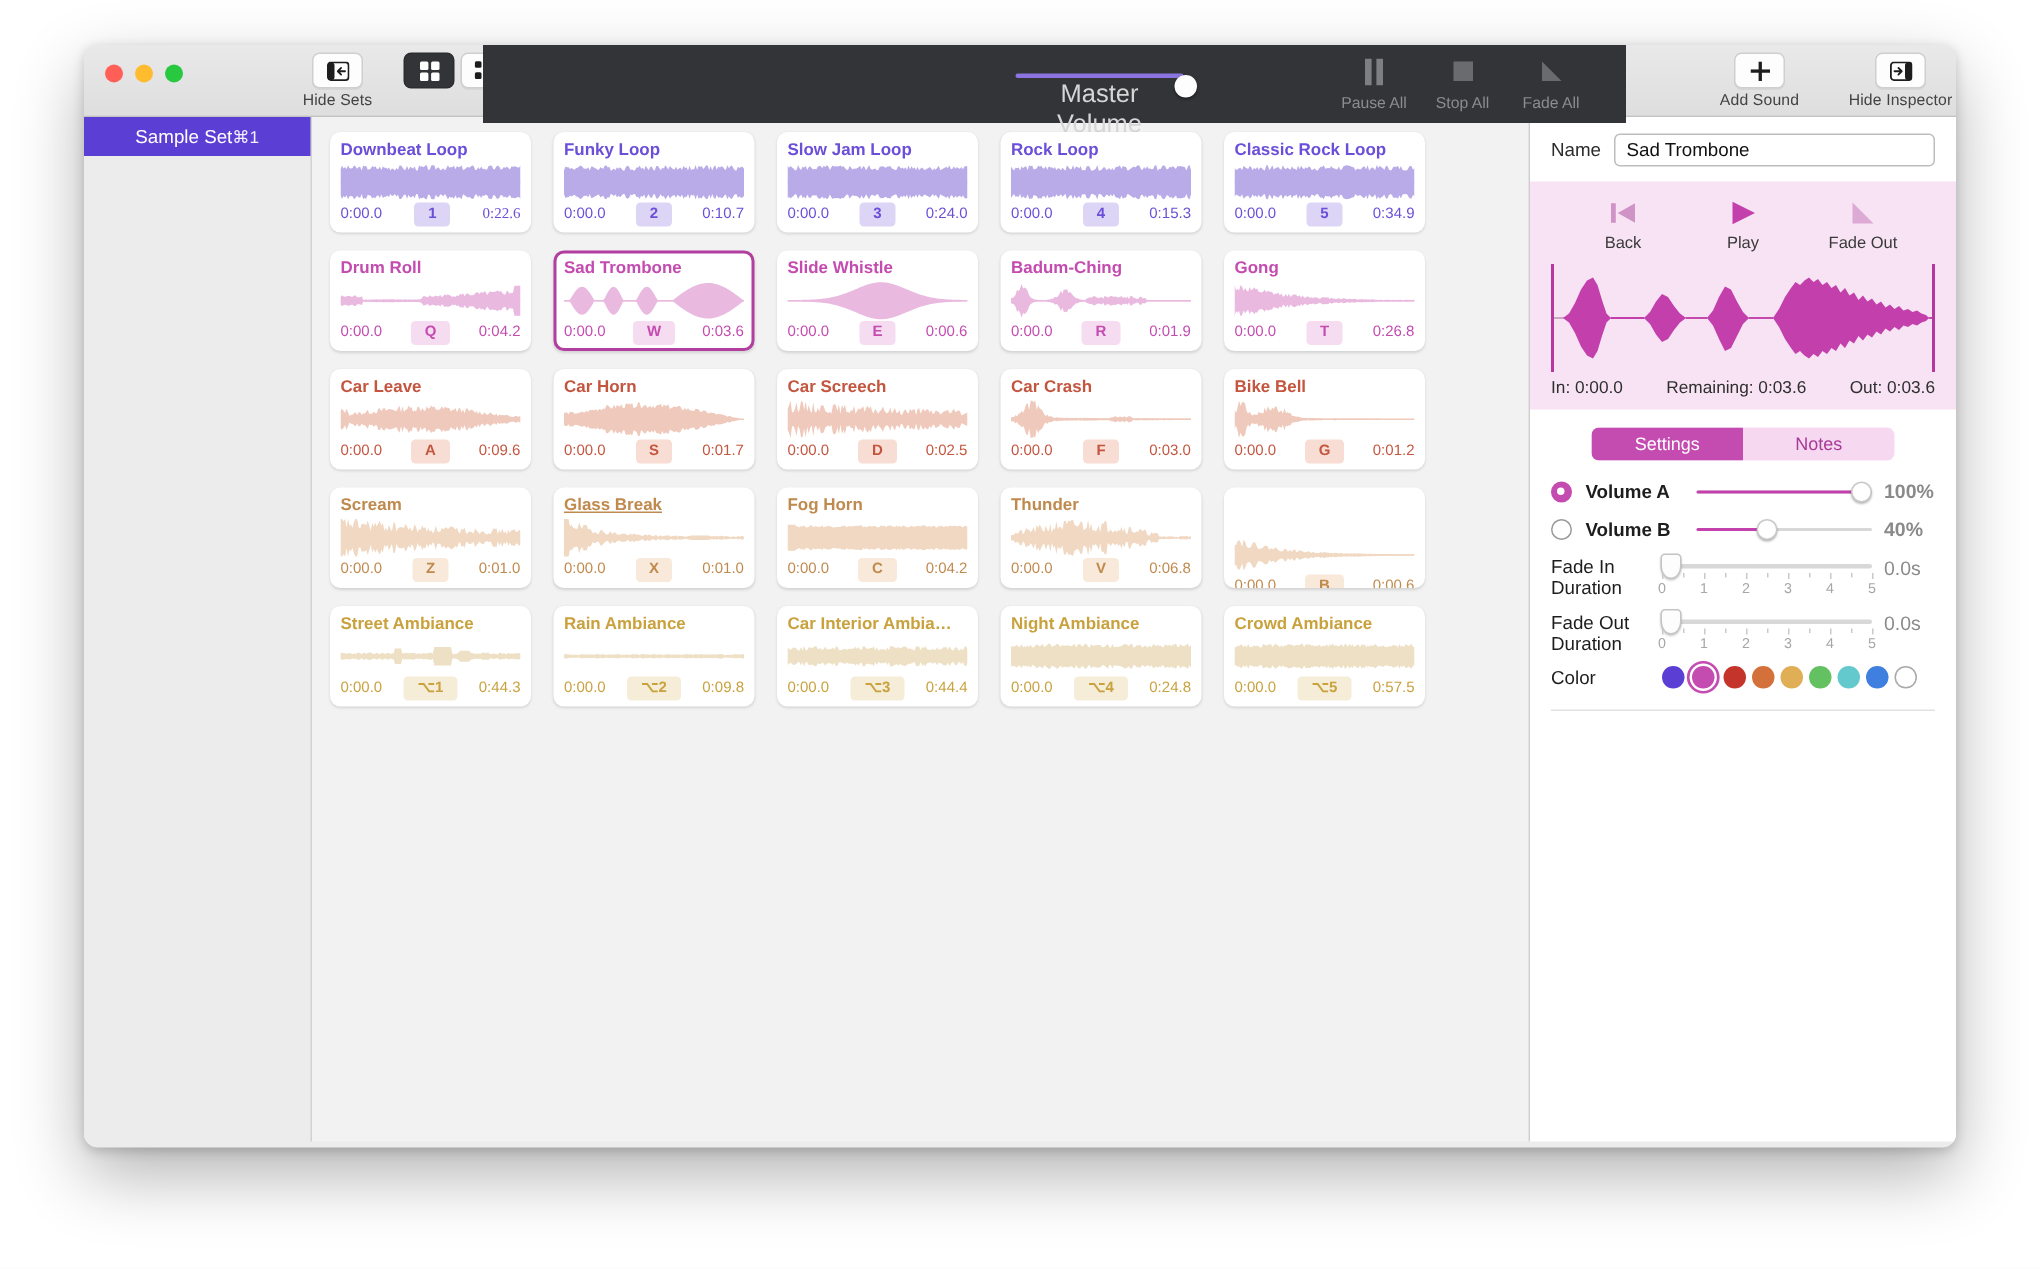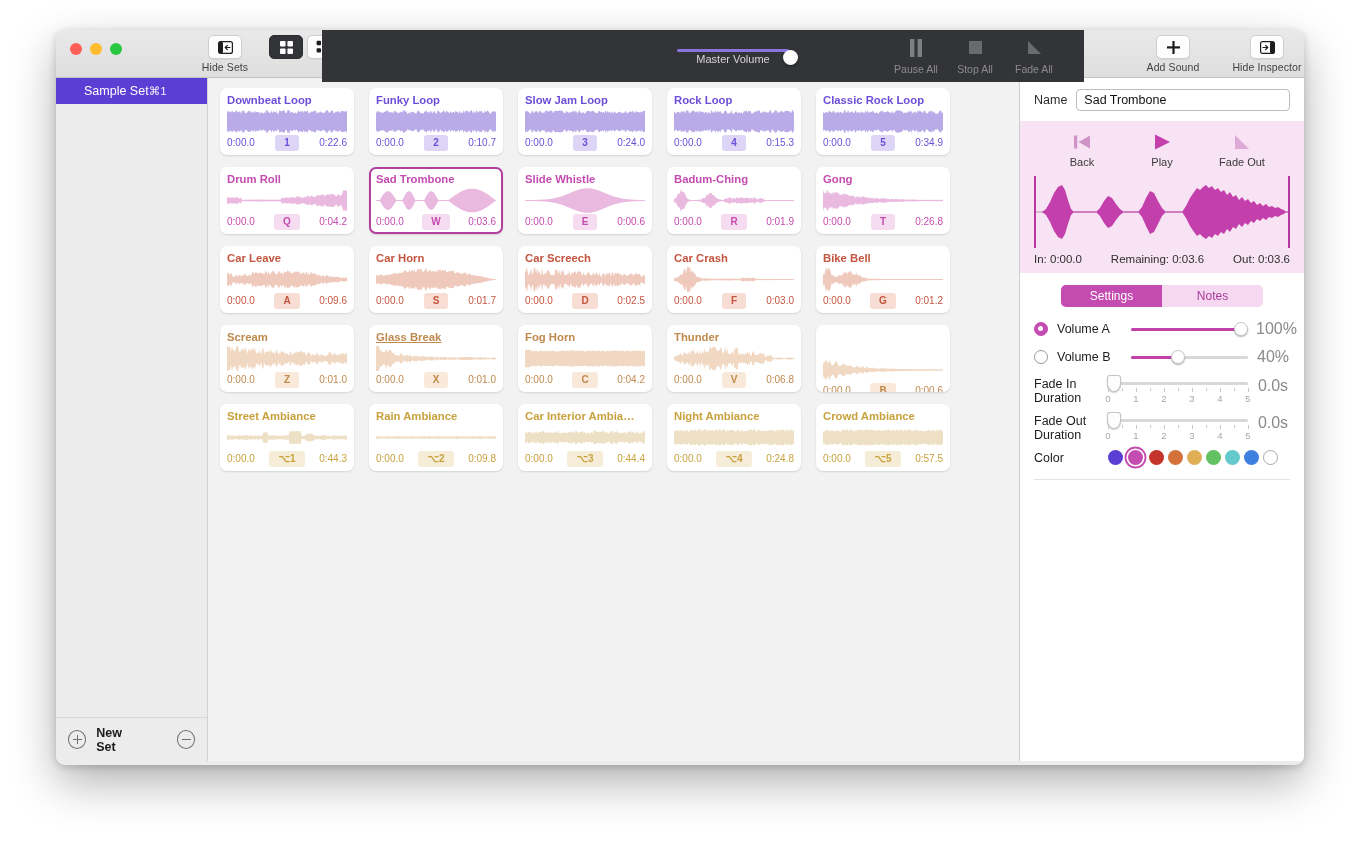--- a/index.html
+++ b/index.html
@@ -46,34 +46,34 @@
      display: flex; gap: 4px; }
   #seg-labels span { width: 34px; text-align: center; font-size: 10.5px; color: #434343; }
 
   #darkbar { position: absolute; left: 266px; top: 0; right: 220px; height: 52px;
      background: #333438; }
   #master { position: absolute; left: 355px; top: 12px; width: 112px; }
   #master .track { height: 3px; background: #8c74e0; border-radius: 2px;
      position: relative; top: 7px; }
   #master .knob { position: absolute; right: -9px; top: 1px; width: 15px; height: 15px;
      border-radius: 50%; background: #fdfdfd; box-shadow: 0 1px 2px rgba(0,0,0,.5); }
-  #master .lbl { text-align: center; font-size: 11px; color: #d6d6d6; margin-top: 8px; }
+  #master .lbl { text-align: center; font-size: 17px; color: #d6d6d6; margin-top: 8px; }
 
   .dark-item { position: absolute; top: 8px; text-align: center; width: 62px; }
   .dark-glyph { height: 20px; display: flex; align-items: center; justify-content: center; }
   .dark-label { font-size: 10.5px; color: #8c8c8e; margin-top: 5px; }
 
   
   #body { display: flex; height: 683px; }
 
   
   #sidebar { width: 152px; background: #ececec; border-right: 1px solid #d2d2d2;
      display: flex; flex-direction: column; position: relative; }
   #set-list { padding-top: 0; flex: 1; }
-  .set-row { height: 26px; display: flex; align-items: center; justify-content: flex-start;
+  .set-row { height: 26px; display: flex; align-items: center; justify-content: center;
      padding: 0 28px; font-size: 12.5px; }
   .set-row.sel { background: #5b3fd4; color: #fff; }
   .set-key { font-size: 11.5px; opacity: .92; }
   #side-foot { height: 44px; border-top: 1px solid #d8d8d8; display: flex;
      align-items: center; padding: 0 12px; gap: 10px; background: #ececec; }
   .circ-btn { width: 19px; height: 19px; border-radius: 50%; border: 1.3px solid #6f6f6f;
      position: relative; }
   .circ-btn::before, .circ-btn::after { content: ""; position: absolute; background: #6f6f6f; }
   .circ-btn.plus::before { left: 4px; top: 8px; width: 9px; height: 1.4px; }
   .circ-btn.plus::after { left: 8px; top: 4px; width: 1.4px; height: 9px; }
@@ -113,35 +113,35 @@
   #big-wave svg { width: 100%; height: 100%; display: block; }
   .edge { position: absolute; top: 0; bottom: 0; width: 1.6px; background: #b6389f; }
   #times { display: flex; justify-content: space-between; font-size: 11.5px;
      color: #2f2f2f; margin-top: 5px; }
   #settings-pane { padding: 12px 14px 0; flex: 1; }
   #tabs { display: flex; width: 202px; margin: 0 auto 13px; border-radius: 5px;
      overflow: hidden; background: #f6d9f1; }
   .tab { flex: 1; text-align: center; font-size: 12px; padding: 4px 0; color: #a83a98; }
   .tab.active { background: #c44bb0; color: #fff; }
 
-  .row { display: flex; align-items: center; margin-bottom: 10px; }
+  .row { display: flex; align-items: center; margin-bottom: 10px; font-weight: bold; }
   .radio { width: 14px; height: 14px; border-radius: 50%; border: 1.4px solid #9a9a9a;
      margin-right: 9px; flex: none; position: relative; background: #fff; }
   .radio.on { border-color: #c44bb0; background: #c44bb0; }
   .radio.on::after { content: ""; position: absolute; left: 3.2px; top: 3.2px;
      width: 5.2px; height: 5.2px; border-radius: 50%; background: #fff; }
   .row-lbl { font-size: 12.5px; color: #1d1d1d; width: 74px; flex: none; }
   .vslider { position: relative; flex: 1; height: 14px; margin-right: 8px; }
   .vslider .bg { position: absolute; left: 0; right: 0; top: 6px; height: 2.6px;
      background: #d8d8d8; border-radius: 2px; }
   .vslider .fill { position: absolute; left: 0; top: 6px; height: 2.6px;
      background: #c341ac; border-radius: 2px; }
   .vslider .knob { position: absolute; top: 0; width: 14px; height: 14px; border-radius: 50%;
      background: #fff; border: 1px solid #c9c9c9; box-shadow: 0 1px 1.5px rgba(0,0,0,.3); }
-  .val { font-size: 16px; color: #8a8a8a; width: 34px; text-align: center; flex: none; }
+  .val { font-size: 13px; color: #8a8a8a; width: 34px; text-align: left; flex: none; }
 
   .frow { display: flex; align-items: flex-start; margin-bottom: 7px; }
   .frow .row-lbl { line-height: 14px; padding-top: 1px; }
   .fslider { flex: 1; position: relative; height: 30px; margin-right: 8px; }
   .fslider .bg { position: absolute; left: 0; right: 0; top: 6px; height: 2.6px;
      background: #d8d8d8; border-radius: 2px; }
   .fpin { position: absolute; left: -1px; top: -1px; width: 14px; height: 17px;
      background: #fdfdfd; border: 1px solid #c4c4c4; border-radius: 3px 3px 50% 50%;
      box-shadow: 0 1px 1.5px rgba(0,0,0,.22); }
   .ticks { position: absolute; left: 0; right: 0; top: 12px; height: 18px; }
@@ -276,41 +276,36 @@
 
     <div id="body">
 
       <div id="sidebar">
         <div id="set-list">
             <div class="set-row sel">
               <span>Sample Set</span>
               <span class="set-key">⌘1</span>
             </div>
           </div>
-        <div id="side-foot">
-          <div class="circ-btn plus"></div>
-          <div id="newset-label">New Set</div>
-          <div class="circ-btn minus" style="margin-left:24px"></div>
-        </div>
       </div>
 
       <div id="grid-area">
         <div id="tiles">
             <div class="tile">
               <div class="tile-title" style="color: rgb(107, 79, 216);">Downbeat Loop</div>
               <div class="tile-wave">
                 <svg viewBox="0 0 120 26" preserveAspectRatio="none">
                   <rect x="0" y="12.6" width="120" height="0.8" fill="#b9abe8"></rect>
                   <path d="M0.00,4.78L1.01,2.20L2.02,4.18L3.03,3.19L4.03,4.65L5.04,2.10L6.05,4.01L7.06,4.20L8.07,3.82L9.08,2.14L10.08,2.97L11.09,4.26L12.10,3.28L13.11,3.04L14.12,5.50L15.13,2.32L16.13,2.92L17.14,2.45L18.15,4.98L19.16,4.71L20.17,4.41L21.18,2.54L22.18,3.31L23.19,2.68L24.20,4.31L25.21,4.42L26.22,2.95L27.23,5.19L28.24,2.93L29.24,3.74L30.25,3.68L31.26,4.56L32.27,3.53L33.28,5.47L34.29,4.19L35.29,4.43L36.30,5.47L37.31,3.93L38.32,4.94L39.33,2.19L40.34,2.28L41.34,3.56L42.35,4.91L43.36,4.93L44.37,2.38L45.38,4.94L46.39,3.20L47.39,3.52L48.40,4.37L49.41,2.77L50.42,5.46L51.43,5.32L52.44,2.15L53.45,3.11L54.45,2.67L55.46,3.44L56.47,2.17L57.48,2.13L58.49,5.14L59.50,4.74L60.50,2.21L61.51,2.15L62.52,2.12L63.53,4.98L64.54,3.76L65.55,3.60L66.55,5.37L67.56,4.89L68.57,4.09L69.58,5.47L70.59,4.02L71.60,2.09L72.61,3.77L73.61,3.26L74.62,3.30L75.63,2.38L76.64,4.71L77.65,2.62L78.66,3.40L79.66,3.26L80.67,2.15L81.68,5.33L82.69,4.63L83.70,3.98L84.71,3.07L85.71,3.70L86.72,3.02L87.73,2.31L88.74,2.58L89.75,4.98L90.76,5.17L91.76,3.37L92.77,4.73L93.78,2.93L94.79,4.57L95.80,4.40L96.81,4.90L97.82,4.68L98.82,2.48L99.83,2.38L100.84,2.19L101.85,4.66L102.86,4.67L103.87,2.82L104.87,2.26L105.88,3.06L106.89,5.05L107.90,4.56L108.91,3.27L109.92,3.79L110.92,2.87L111.93,3.78L112.94,4.74L113.95,2.88L114.96,3.10L115.97,2.79L116.97,3.11L117.98,3.33L118.99,3.66L120.00,2.04L120.00,23.96L118.99,22.34L117.98,22.67L116.97,22.89L115.97,23.21L114.96,22.90L113.95,23.12L112.94,21.26L111.93,22.22L110.92,23.13L109.92,22.21L108.91,22.73L107.90,21.44L106.89,20.95L105.88,22.94L104.87,23.74L103.87,23.18L102.86,21.33L101.85,21.34L100.84,23.81L99.83,23.62L98.82,23.52L97.82,21.32L96.81,21.10L95.80,21.60L94.79,21.43L93.78,23.07L92.77,21.27L91.76,22.63L90.76,20.83L89.75,21.02L88.74,23.42L87.73,23.69L86.72,22.98L85.71,22.30L84.71,22.93L83.70,22.02L82.69,21.37L81.68,20.67L80.67,23.85L79.66,22.74L78.66,22.60L77.65,23.38L76.64,21.29L75.63,23.62L74.62,22.70L73.61,22.74L72.61,22.23L71.60,23.91L70.59,21.98L69.58,20.53L68.57,21.91L67.56,21.11L66.55,20.63L65.55,22.40L64.54,22.24L63.53,21.02L62.52,23.88L61.51,23.85L60.50,23.79L59.50,21.26L58.49,20.86L57.48,23.87L56.47,23.83L55.46,22.56L54.45,23.33L53.45,22.89L52.44,23.85L51.43,20.68L50.42,20.54L49.41,23.23L48.40,21.63L47.39,22.48L46.39,22.80L45.38,21.06L44.37,23.62L43.36,21.07L42.35,21.09L41.34,22.44L40.34,23.72L39.33,23.81L38.32,21.06L37.31,22.07L36.30,20.53L35.29,21.57L34.29,21.81L33.28,20.53L32.27,22.47L31.26,21.44L30.25,22.32L29.24,22.26L28.24,23.07L27.23,20.81L26.22,23.05L25.21,21.58L24.20,21.69L23.19,23.32L22.18,22.69L21.18,23.46L20.17,21.59L19.16,21.29L18.15,21.02L17.14,23.55L16.13,23.08L15.13,23.68L14.12,20.50L13.11,22.96L12.10,22.72L11.09,21.74L10.08,23.03L9.08,23.86L8.07,22.18L7.06,21.80L6.05,21.99L5.04,23.90L4.03,21.35L3.03,22.81L2.02,21.82L1.01,23.80L0.00,21.22Z" fill="#b9abe8"></path>
                 </svg>
               </div>
               <div class="tile-foot">
                 <span style="color: rgb(107, 79, 216);">0:00.0</span>
                 <span class="tile-key" style="color: rgb(107, 79, 216); background: rgb(221, 213, 245);">1</span>
-                <span style="color: rgb(107, 79, 216);">0:22.6</span>
+                <span style="color: rgb(107, 79, 216); font-family: Liberation Serif, serif;">0:22.6</span>
               </div>
             </div>
             <div class="tile">
               <div class="tile-title" style="color: rgb(107, 79, 216);">Funky Loop</div>
               <div class="tile-wave">
                 <svg viewBox="0 0 120 26" preserveAspectRatio="none">
                   <rect x="0" y="12.6" width="120" height="0.8" fill="#b9abe8"></rect>
                   <path d="M0.00,5.37L1.01,2.94L2.02,3.40L3.03,3.38L4.03,4.42L5.04,3.79L6.05,4.51L7.06,4.91L8.07,3.89L9.08,3.64L10.08,2.91L11.09,2.19L12.10,2.88L13.11,4.12L14.12,4.40L15.13,4.33L16.13,3.44L17.14,5.42L18.15,2.88L19.16,2.97L20.17,3.75L21.18,4.25L22.18,4.80L23.19,5.09L24.20,3.32L25.21,3.84L26.22,4.33L27.23,2.20L28.24,2.20L29.24,3.59L30.25,2.99L31.26,5.55L32.27,4.95L33.28,4.19L34.29,5.22L35.29,3.32L36.30,4.30L37.31,3.30L38.32,4.40L39.33,5.41L40.34,5.48L41.34,3.09L42.35,2.44L43.36,3.08L44.37,5.08L45.38,4.67L46.39,5.38L47.39,5.29L48.40,3.41L49.41,3.69L50.42,2.20L51.43,4.36L52.44,3.70L53.45,5.12L54.45,2.41L55.46,3.93L56.47,5.35L57.48,3.28L58.49,2.86L59.50,4.99L60.50,5.45L61.51,2.61L62.52,2.53L63.53,3.83L64.54,5.26L65.55,3.68L66.55,4.12L67.56,2.12L68.57,3.35L69.58,4.82L70.59,2.49L71.60,3.62L72.61,4.43L73.61,4.86L74.62,3.00L75.63,5.04L76.64,4.15L77.65,3.58L78.66,5.17L79.66,2.44L80.67,3.88L81.68,3.30L82.69,5.44L83.70,2.38L84.71,5.14L85.71,4.45L86.72,4.79L87.73,1.99L88.74,5.17L89.75,2.42L90.76,3.14L91.76,2.49L92.77,4.54L93.78,3.51L94.79,2.13L95.80,2.48L96.81,5.18L97.82,2.57L98.82,5.53L99.83,3.06L100.84,2.32L101.85,4.98L102.86,2.85L103.87,3.48L104.87,2.94L105.88,3.05L106.89,4.55L107.90,5.11L108.91,2.16L109.92,4.02L110.92,2.79L111.93,2.27L112.94,4.01L113.95,5.28L114.96,5.50L115.97,3.00L116.97,3.87L117.98,3.13L118.99,3.10L120.00,4.28L120.00,21.72L118.99,22.90L117.98,22.87L116.97,22.13L115.97,23.00L114.96,20.50L113.95,20.72L112.94,21.99L111.93,23.73L110.92,23.21L109.92,21.98L108.91,23.84L107.90,20.89L106.89,21.45L105.88,22.95L104.87,23.06L103.87,22.52L102.86,23.15L101.85,21.02L100.84,23.68L99.83,22.94L98.82,20.47L97.82,23.43L96.81,20.82L95.80,23.52L94.79,23.87L93.78,22.49L92.77,21.46L91.76,23.51L90.76,22.86L89.75,23.58L88.74,20.83L87.73,24.01L86.72,21.21L85.71,21.55L84.71,20.86L83.70,23.62L82.69,20.56L81.68,22.70L80.67,22.12L79.66,23.56L78.66,20.83L77.65,22.42L76.64,21.85L75.63,20.96L74.62,23.00L73.61,21.14L72.61,21.57L71.60,22.38L70.59,23.51L69.58,21.18L68.57,22.65L67.56,23.88L66.55,21.88L65.55,22.32L64.54,20.74L63.53,22.17L62.52,23.47L61.51,23.39L60.50,20.55L59.50,21.01L58.49,23.14L57.48,22.72L56.47,20.65L55.46,22.07L54.45,23.59L53.45,20.88L52.44,22.30L51.43,21.64L50.42,23.80L49.41,22.31L48.40,22.59L47.39,20.71L46.39,20.62L45.38,21.33L44.37,20.92L43.36,22.92L42.35,23.56L41.34,22.91L40.34,20.52L39.33,20.59L38.32,21.60L37.31,22.70L36.30,21.70L35.29,22.68L34.29,20.78L33.28,21.81L32.27,21.05L31.26,20.45L30.25,23.01L29.24,22.41L28.24,23.80L27.23,23.80L26.22,21.67L25.21,22.16L24.20,22.68L23.19,20.91L22.18,21.20L21.18,21.75L20.17,22.25L19.16,23.03L18.15,23.12L17.14,20.58L16.13,22.56L15.13,21.67L14.12,21.60L13.11,21.88L12.10,23.12L11.09,23.81L10.08,23.09L9.08,22.36L8.07,22.11L7.06,21.09L6.05,21.49L5.04,22.21L4.03,21.58L3.03,22.62L2.02,22.60L1.01,23.06L0.00,20.63Z" fill="#b9abe8"></path>
                 </svg>
               </div>

